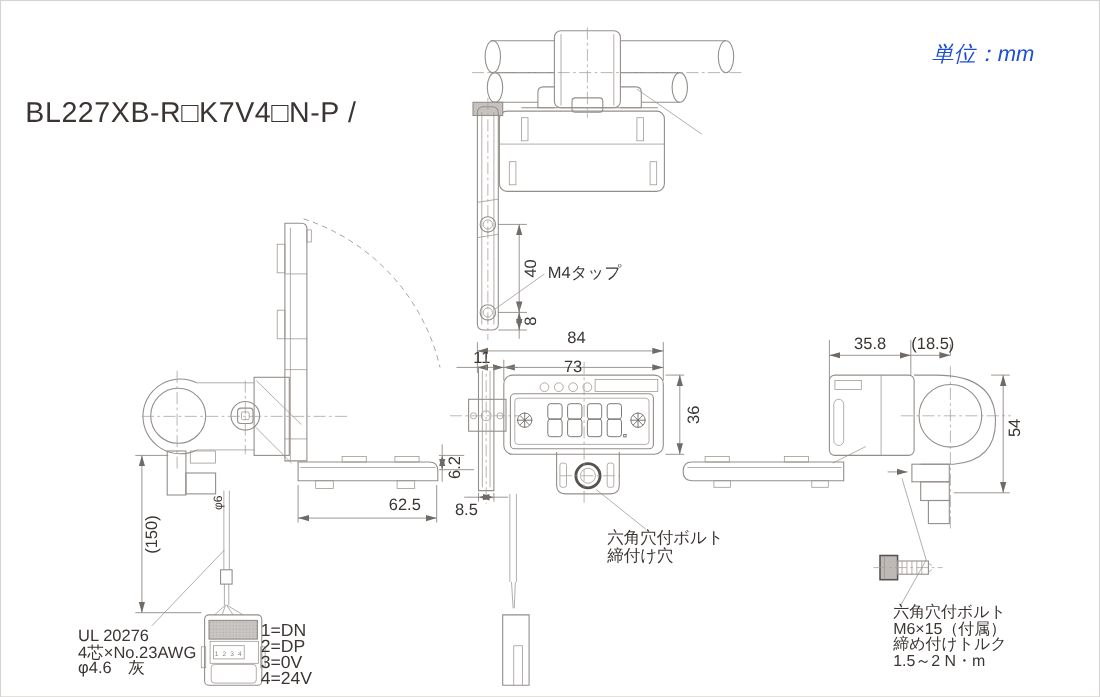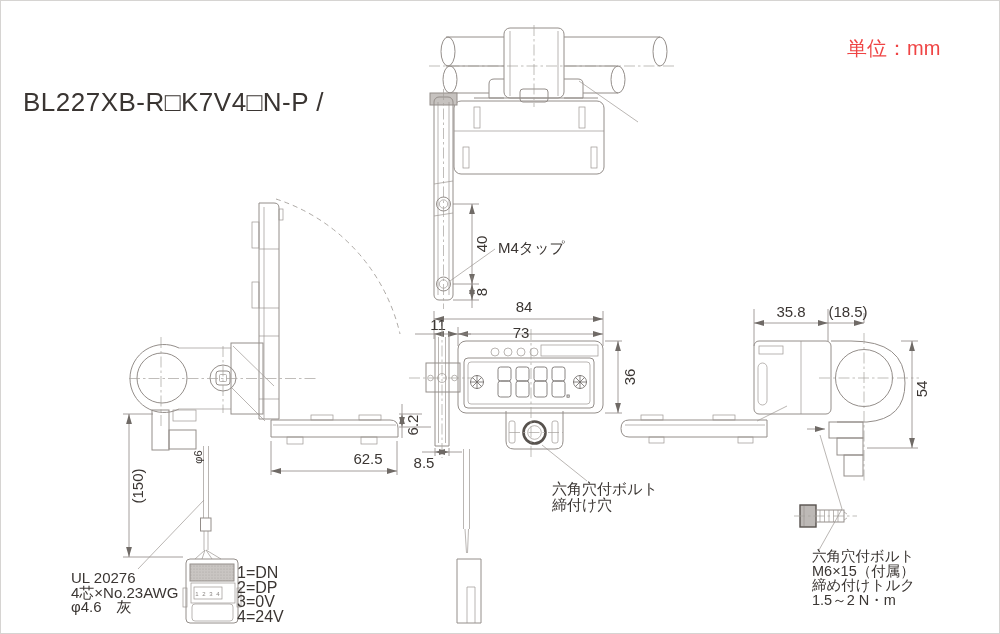--- a/index.html
+++ b/index.html
@@ -3,21 +3,21 @@
 <meta charset="utf-8">
 <style>
   html,body{margin:0;padding:0;background:#fff;}
   .canvas{
     position:relative;width:1000px;height:634px;background:#ffffff;
     border:1px solid #d6d4d2;box-sizing:border-box;overflow:hidden;
     font-family:"Liberation Sans","DejaVu Sans",sans-serif;color:#3b3633;
   }
   .title{position:absolute;left:22px;top:26px;font-size:26px;line-height:30px;
     letter-spacing:.5px;color:#3a3532;white-space:pre;}
-  .unit{position:absolute;left:846px;top:34px;font-size:20px;color:#ef4444;}
+  .unit{position:absolute;left:846px;top:34px;font-size:20px;color:#1d4ed8;font-style:italic;}
   svg{position:absolute;left:0;top:0;}
   .ln{fill:none;stroke:#948e8a;stroke-width:1;}
   .lnt{fill:none;stroke:#9c9692;stroke-width:.7;}
   .dim{fill:none;stroke:#8d8784;stroke-width:.8;}
   .cl{fill:none;stroke:#a5a09c;stroke-width:.7;stroke-dasharray:11 3 2.5 3;}
   .dsh{fill:none;stroke:#a5a09c;stroke-width:.9;stroke-dasharray:5 4;}
   .fg{fill:#c6c2bf;stroke:#948e8a;stroke-width:1;}
   .dk{fill:none;stroke:#57524e;stroke-width:2.6;}
   .scr{fill:none;stroke:#6b6663;stroke-width:.8;}
   text{fill:#3b3633;}

